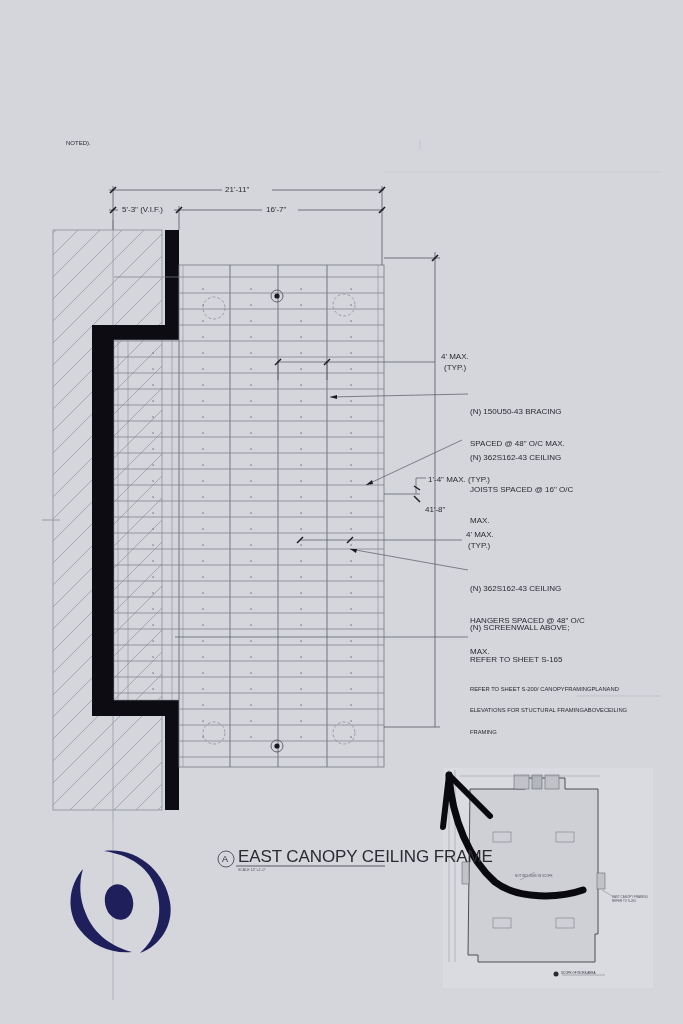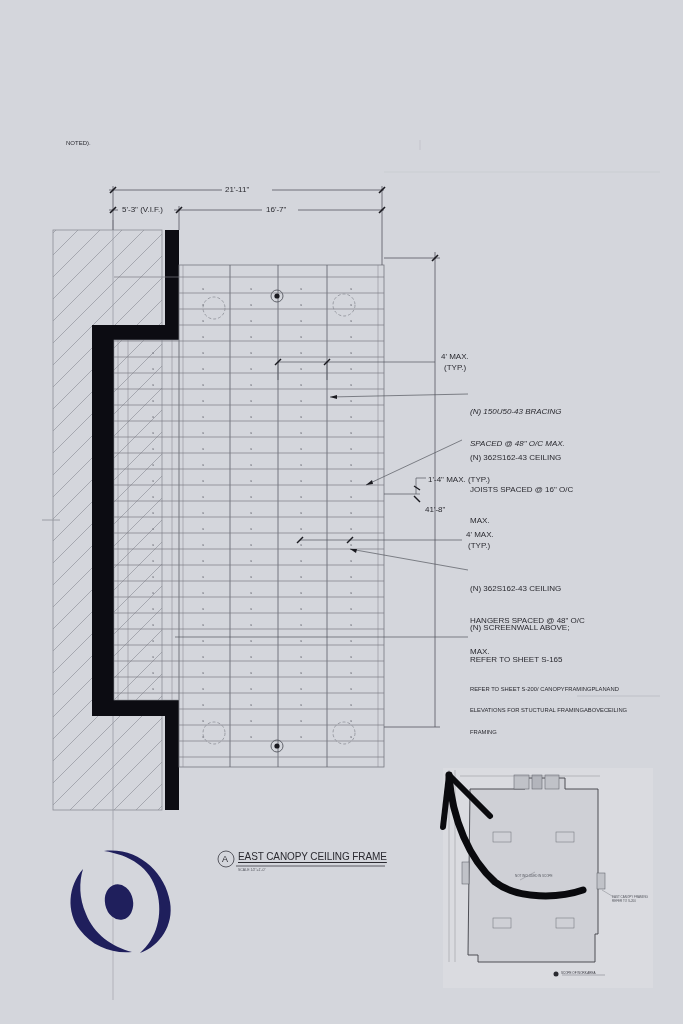--- a/index.html
+++ b/index.html
@@ -1,21 +1,21 @@
 <!DOCTYPE html>
 <html><head>
 <meta charset="utf-8">
 <style>
   html,body{margin:0;padding:0;}
   body{width:683px;height:1024px;background:#d4d6dc;position:relative;overflow:hidden;font-family:"Liberation Sans",sans-serif;color:#2a2a30;}
   .txt{position:absolute;font-size:8px;line-height:10px;color:#2a2a30;white-space:pre;}
   .small{font-size:5.5px;line-height:7px;}
   .note{font-size:8px;line-height:10.5px;}
   svg{position:absolute;left:0;top:0;}
-  .title{font-size:10px;font-weight:normal;letter-spacing:-0.1px;text-decoration:underline;text-underline-offset:2px;}
+  .title{font-size:17px;font-weight:normal;letter-spacing:-0.1px;text-underline-offset:2px;}
 </style>
 </head>
 <body>
 
 <svg width="683" height="1024" viewBox="0 0 683 1024">
   <defs>
     <pattern id="hatch" patternUnits="userSpaceOnUse" width="22" height="22" patternTransform="rotate(0)">
       <path d="M-2,24 L24,-2" stroke="#9a9ca4" stroke-width="0.8"></path>
     </pattern>
   </defs>
@@ -341,21 +341,21 @@
 
 <div class="txt small" style="left:66px;top:140px;font-size:6px;">NOTED).</div>
 
 <div class="txt" style="left:225px;top:185px;">21'-11"</div>
 <div class="txt" style="left:122px;top:205px;">5'-3" (V.I.F.)</div>
 <div class="txt" style="left:266px;top:205px;">16'-7"</div>
 
 <div class="txt" style="left:441px;top:352px;">4' MAX.</div>
 <div class="txt" style="left:444px;top:363px;">(TYP.)</div>
 
-<div class="txt note" style="left:470px;top:386px;font-style:italic;">
+<div class="txt note" style="left:470px;top:386px;">
   <div>(N) 150U50-43 BRACING</div>
   <div>SPACED @ 48" O/C MAX.</div>
 </div>
 
 <div class="txt note" style="left:470px;top:432px;">
   <div>(N) 362S162-43 CEILING</div>
   <div>JOISTS SPACED @ 16" O/C</div>
   <div>MAX.</div>
 </div>
 

